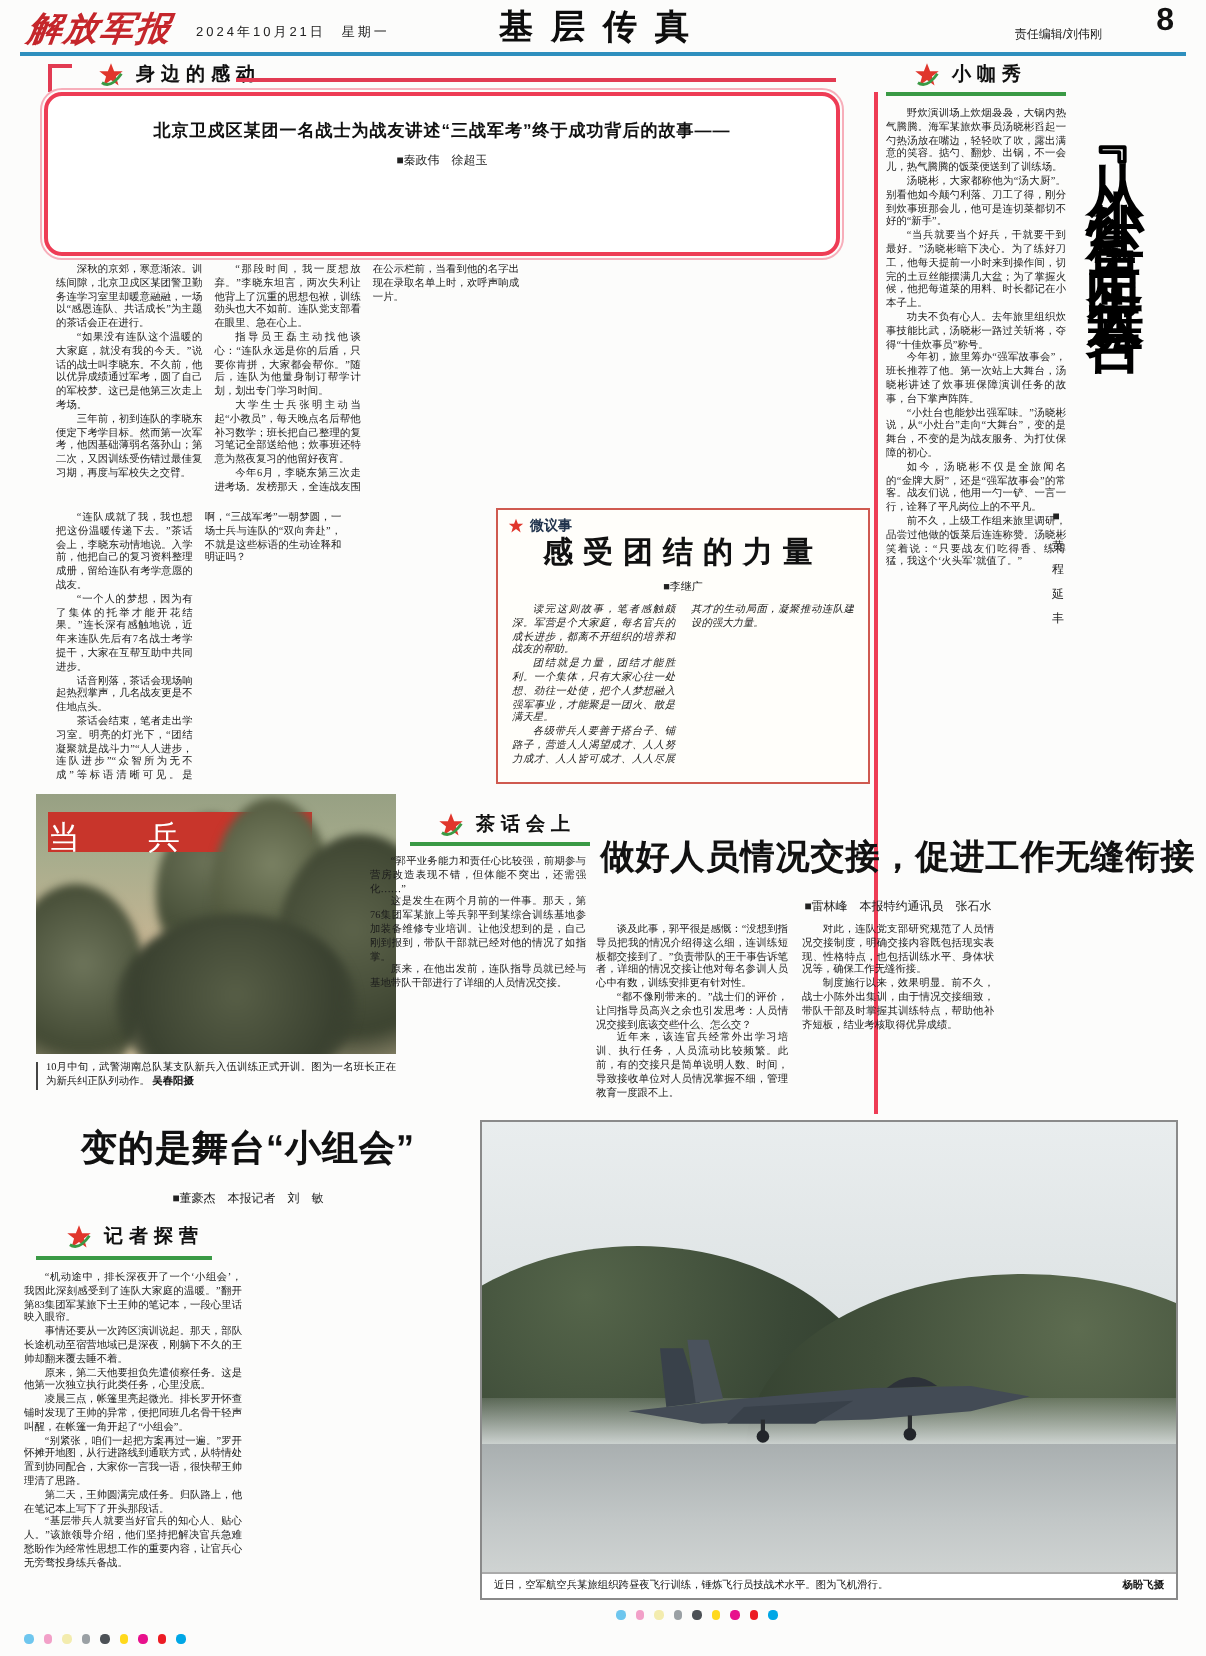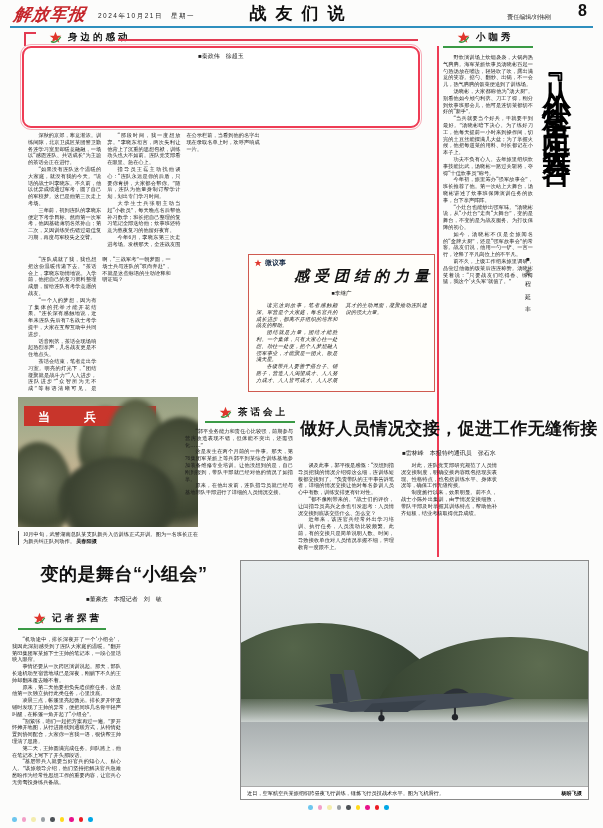--- a/index.html
+++ b/index.html
@@ -29,36 +29,36 @@
   #feature-byline{margin-top:4px;text-align:center;font-size:6px;color:#222;}
 
   .bodytext{font-family:"Liberation Serif","DejaVu Serif",serif;font-size:5.2px;line-height:6.8px;color:#1b1b1b;text-align:justify;column-fill:auto;overflow:hidden;}
   .bodytext p{margin:0;text-indent:2em;}
   #feature-body1{position:absolute;left:28px;top:132px;width:390px;height:120px;column-count:5;column-gap:6px;}
   #feature-body2{position:absolute;left:28px;top:256px;width:217px;height:136px;column-count:3;column-gap:6px;}
 
   
   #weiyishi-box{position:absolute;left:248px;top:254px;width:187px;height:138px;border:1px solid #cf5a50;background:#fffefa;}
   #weiyishi-label{position:absolute;left:5px;top:3px;display:flex;align-items:center;gap:3px;font-size:7px;font-weight:bold;color:#22344d;}
-  #weiyishi-title{margin-top:12px;text-align:right;font-size:15px;font-weight:bold;letter-spacing:5px;font-style:italic;}
+  #weiyishi-title{margin-top:12px;text-align:center;font-size:15px;font-weight:bold;letter-spacing:5px;}
   #weiyishi-byline{margin-top:4px;text-align:center;font-size:5.5px;color:#222;}
   #weiyishi-body{margin:5px 7px 0;height:82px;column-count:2;column-gap:8px;font-style:italic;}
 
   
   #divider-v{position:absolute;left:437px;top:46px;width:1.5px;height:511px;background:#ee3c55;}
 
   
   #xiaokaxiu-body{position:absolute;left:443px;top:54px;width:90px;height:503px;column-count:1;}
   #xiaokaxiu-headline{position:absolute;left:537px;top:57px;height:506px;writing-mode:vertical-rl;text-orientation:upright;font-size:29px;font-weight:bold;letter-spacing:7px;color:#000;}
   #xiaokaxiu-byline{position:absolute;left:523px;top:256px;writing-mode:vertical-rl;text-orientation:upright;font-size:6px;letter-spacing:3px;color:#222;}
 
   
   #photo-soldiers{position:absolute;left:18px;top:397px;width:180px;height:130px;overflow:hidden;background:linear-gradient(180deg,#97a083 0%,#a8ad8d 25%,#c3b492 55%,#dac9a5 100%);}
   .blob{position:absolute;border-radius:50%;filter:blur(2px);}
-  #banner{position:absolute;left:6px;top:9px;width:132px;height:20px;background:#c8352b;color:#fff;font-size:12px;font-weight:bold;letter-spacing:34px;padding:3px 0 0 14px;}
+  #banner{position:absolute;left:6px;top:9px;width:132px;height:20px;background:#c8352b;color:#fff;font-size:16px;font-weight:normal;letter-spacing:34px;padding:3px 0 0 0;}
   #soldiers-caption{position:absolute;left:18px;top:531px;width:180px;border-left:1px solid #444;padding-left:4px;font-family:"Liberation Serif","DejaVu Serif",serif;font-size:5.2px;line-height:7.2px;text-align:justify;color:#111;}
   .credit{font-weight:bold;font-family:"Liberation Sans",sans-serif;}
 
   
   #yinglian-leftcol{position:absolute;left:185px;top:428px;width:108px;height:130px;column-count:1;}
   #yinglian-headline{position:absolute;left:298px;top:417px;width:302px;text-align:center;font-size:17px;font-weight:bold;letter-spacing:.5px;}
   #yinglian-byline{position:absolute;left:298px;top:449px;width:302px;text-align:center;font-size:6px;color:#222;}
   #yinglian-body{position:absolute;left:298px;top:462px;width:302px;height:95px;column-count:3;column-gap:7px;}
 
   
@@ -80,37 +80,38 @@
   .dots{position:absolute;display:flex;gap:5px;}
   .dot{width:4.5px;height:4.5px;border-radius:50%;display:inline-block;}
   #dots-right{left:308px;top:805px;}
   #dots-left{left:12px;top:817px;}
 </style>
 </head>
 <body>
 
 <div id="masthead">解放军报</div>
 <div id="date">2024年10月21日　星期一</div>
-<div id="sectitle">战友们说</div>
+<div id="sectitle">基层传真</div>
 <div id="editor">责任编辑/刘伟刚</div>
 <div id="pagenum">8</div>
 <div id="header-rule"></div>
 
 <div class="red-rule-v" style="left:24px;top:32px;height:14px;"></div>
 <div class="red-rule" style="left:24px;top:32px;width:12px;"></div>
 <div class="label" id="label-feature" style="left:36px;top:31px;">
   <svg class="star-logo" viewBox="0 0 20 20">
       <polygon points="10,1 12.4,7.2 19,7.2 13.8,11.2 15.8,18 10,13.8 4.2,18 6.2,11.2 1,7.2 7.6,7.2" fill="#e0362c"></polygon>
       <path d="M3 16 Q10 20.5 18 9" stroke="#3a9a45" stroke-width="2.2" fill="none"></path>
     </svg>
   <span class="txt">身边的感动</span>
 </div>
 <div class="red-rule" style="left:118px;top:39px;width:300px;"></div>
 
 <div id="feature-box">
+  <div id="feature-kicker">北京卫戍区某团一名战士为战友讲述“三战军考”终于成功背后的故事——</div>
   <div id="feature-byline">■秦政伟　徐超玉</div>
 </div>
 
 <div id="feature-body1" class="bodytext">
     <p>深秋的京郊，寒意渐浓。训练间隙，北京卫戍区某团警卫勤务连学习室里却暖意融融，一场以“感恩连队、共话成长”为主题的茶话会正在进行。</p>
     <p>“如果没有连队这个温暖的大家庭，就没有我的今天。”说话的战士叫李晓东。不久前，他以优异成绩通过军考，圆了自己的军校梦。这已是他第三次走上考场。</p>
     <p>三年前，初到连队的李晓东便定下考学目标。然而第一次军考，他因基础薄弱名落孙山；第二次，又因训练受伤错过最佳复习期，再度与军校失之交臂。</p>
     <p>“那段时间，我一度想放弃。”李晓东坦言，两次失利让他背上了沉重的思想包袱，训练劲头也大不如前。连队党支部看在眼里、急在心上。</p>
     <p>指导员王磊主动找他谈心：“连队永远是你的后盾，只要你肯拼，大家都会帮你。”随后，连队为他量身制订帮学计划，划出专门学习时间。</p>
     <p>大学生士兵张明主动当起“小教员”，每天晚点名后帮他补习数学；班长把自己整理的复习笔记全部送给他；炊事班还特意为熬夜复习的他留好夜宵。</p>

